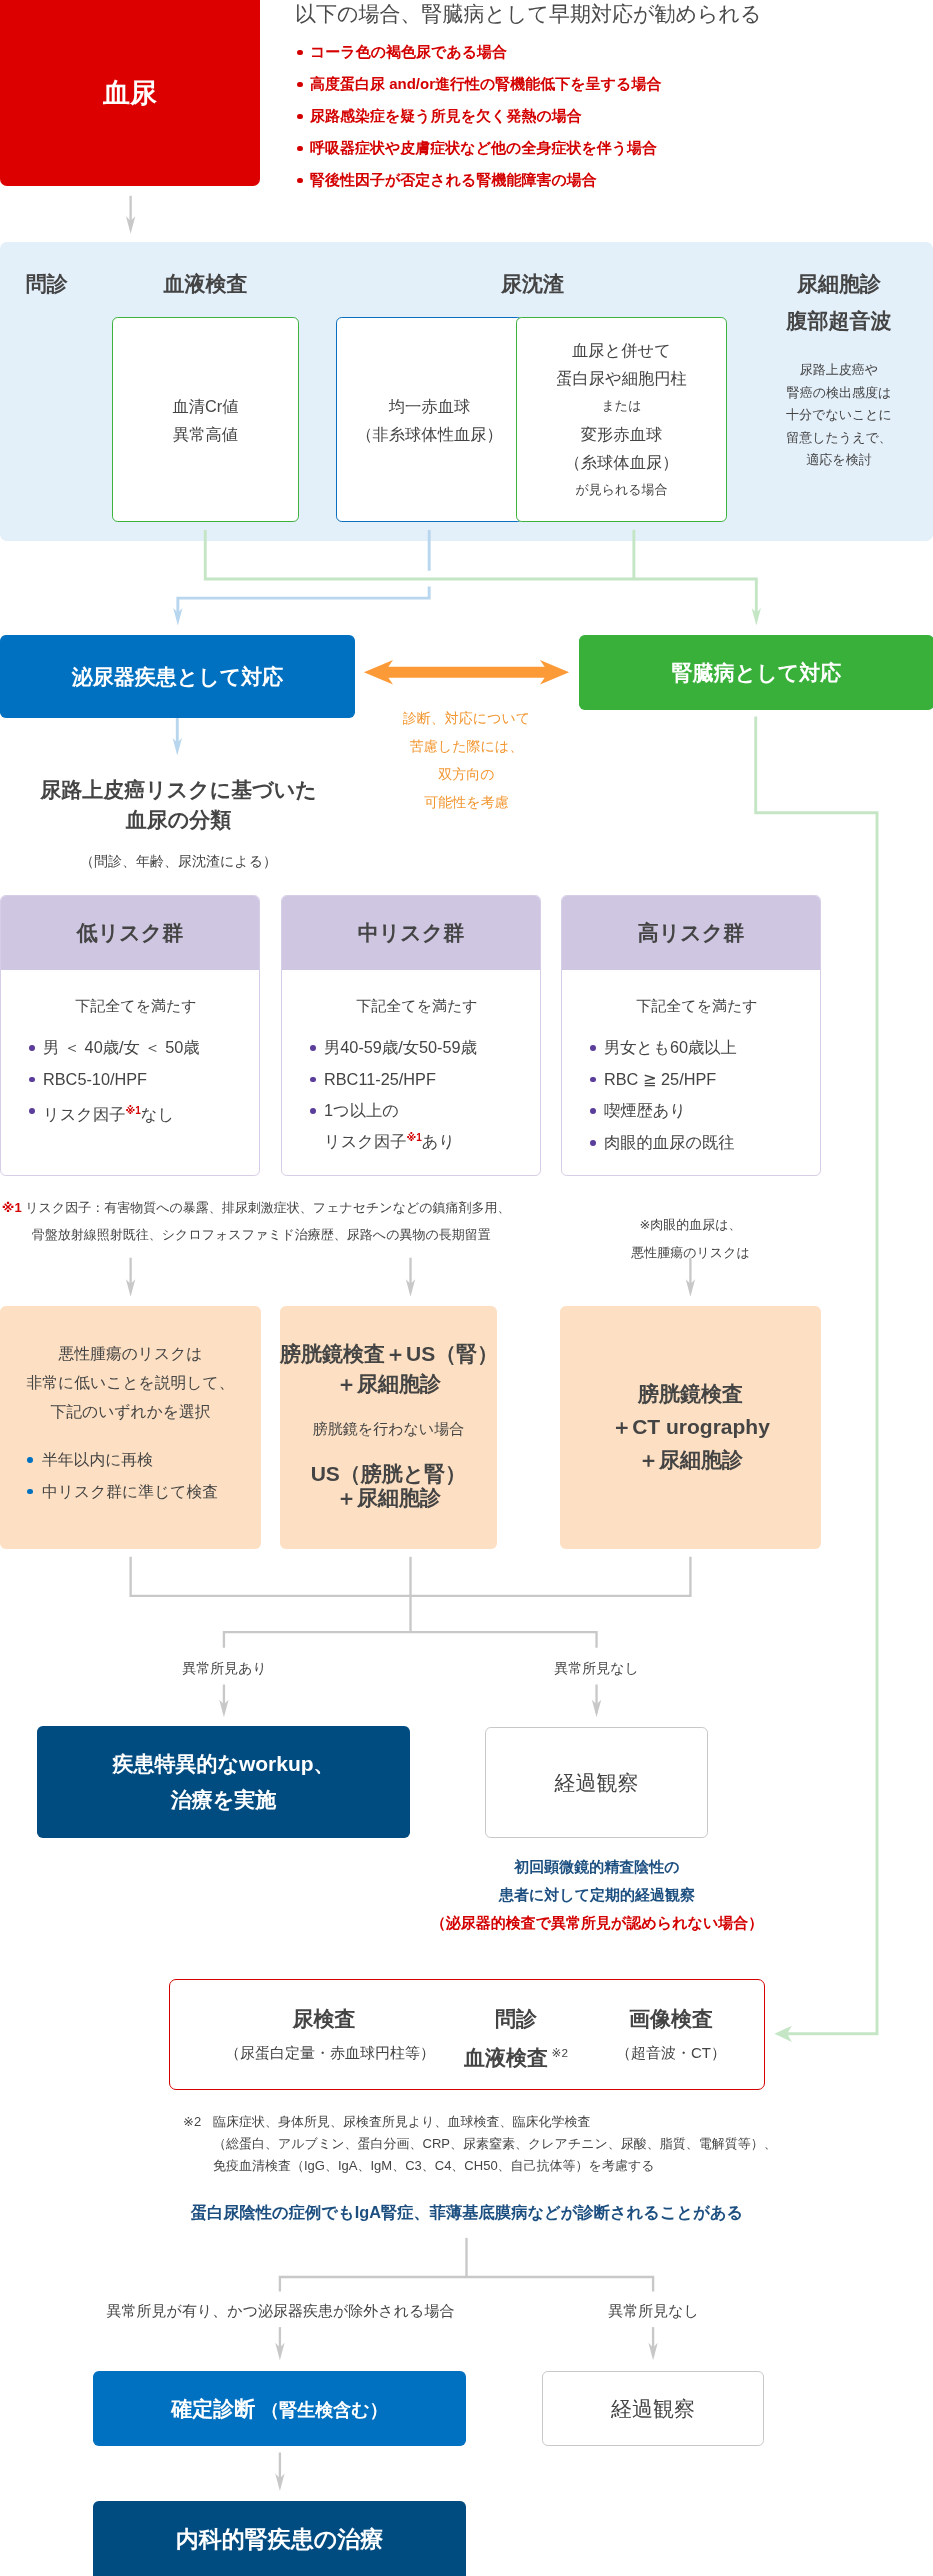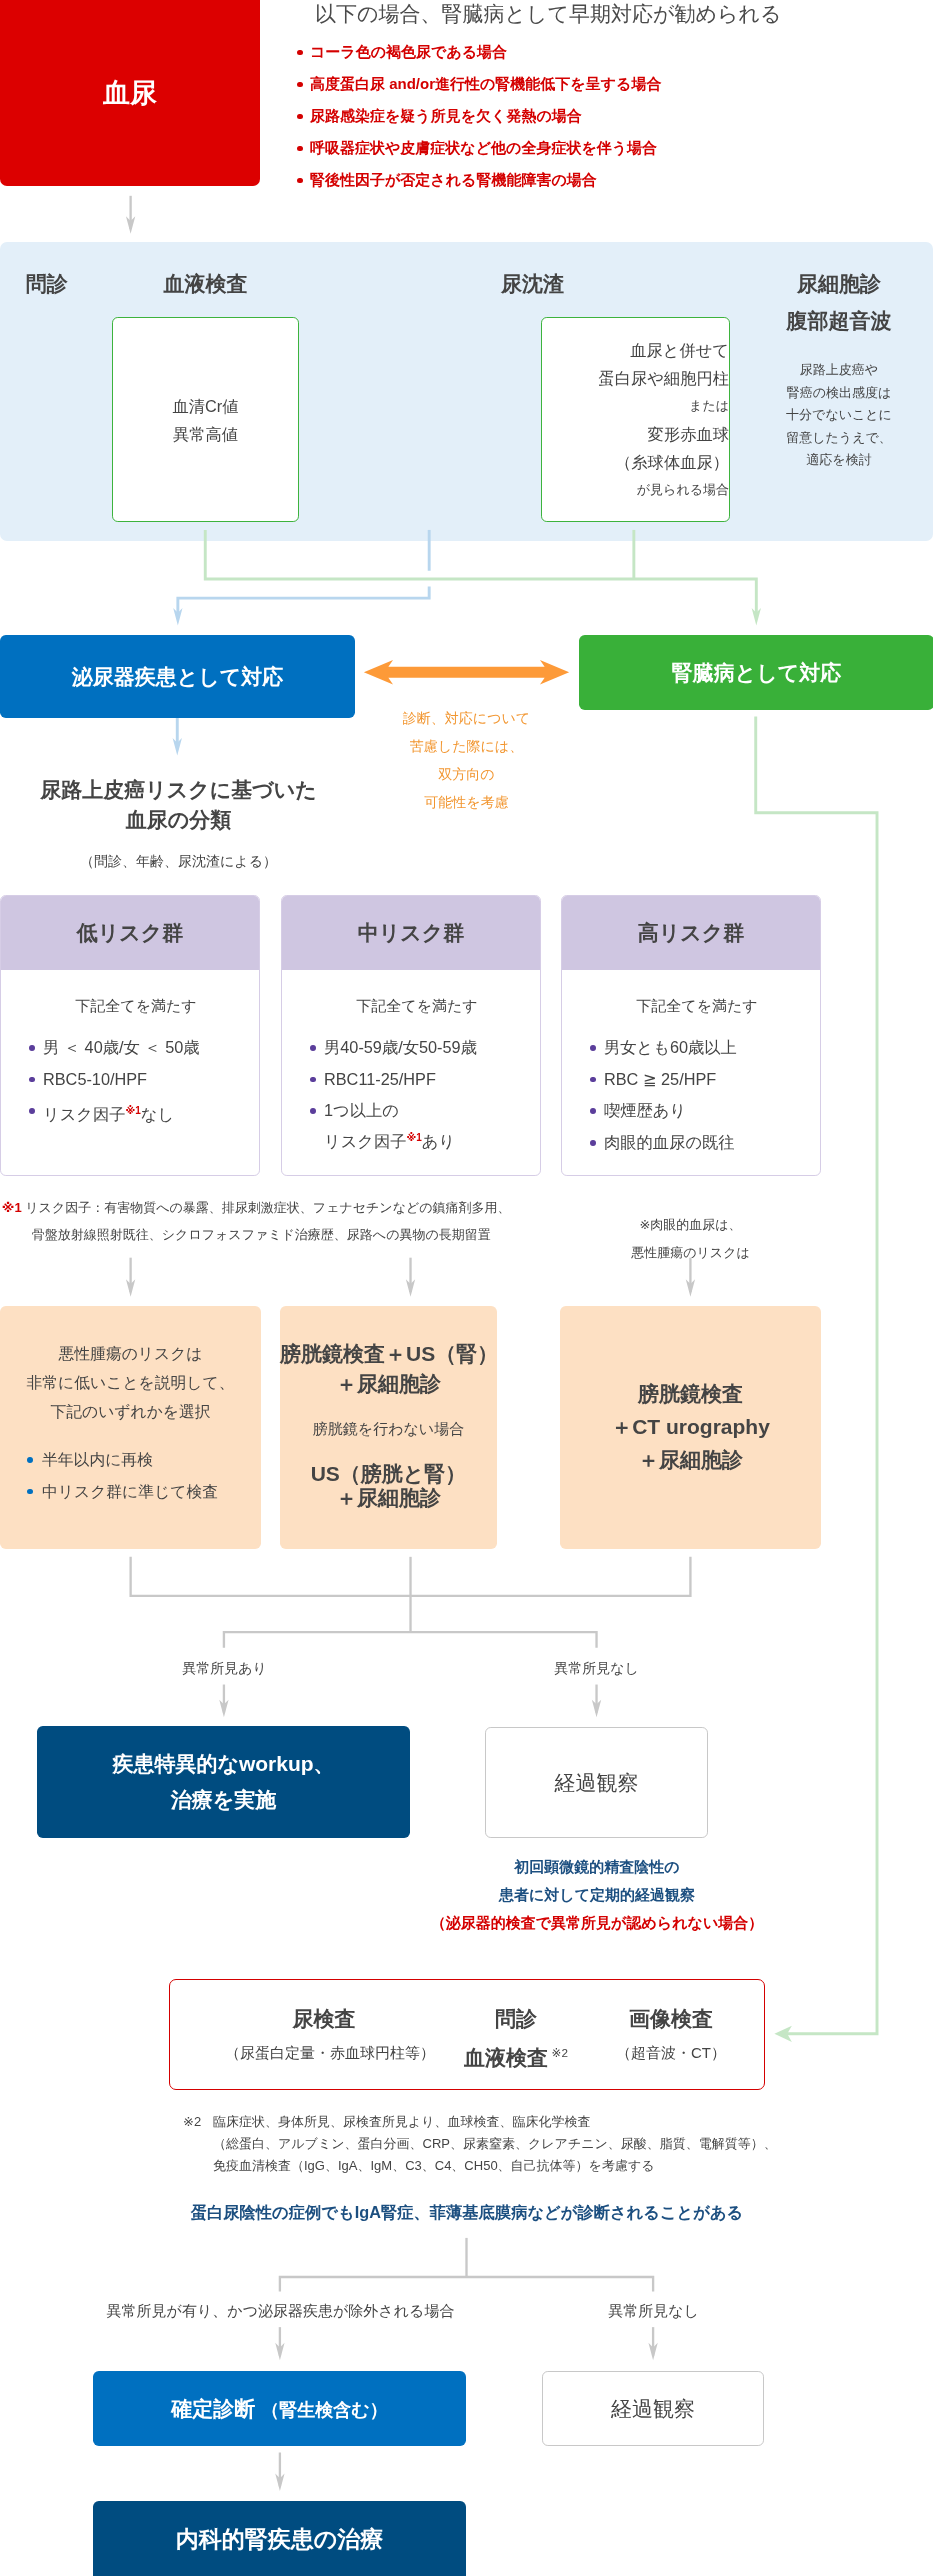--- a/index.html
+++ b/index.html
@@ -12,21 +12,21 @@
   .abs { position: absolute; }
   .center { text-align: center; }
   .line { display: block; white-space: nowrap; }
   svg.connectors { position: absolute; left: 0; top: 0; z-index: 1; pointer-events: none; }
   .panel { position: absolute; z-index: 0; }
   .box { position: absolute; z-index: 2; box-sizing: border-box; }
   .flexc { display: flex; flex-direction: column; align-items: center; justify-content: center; }
 
   
   .red-box { background: #dc0000; border-radius: 0 0 7px 7px; color: #fff; font-size: 27px; font-weight: bold; }
-  .early-title { font-size: 21px; color: #4a4a4a; line-height: 26px; white-space: nowrap; margin-left: 20px; }
+  .early-title { font-size: 21px; color: #4a4a4a; line-height: 26px; white-space: nowrap; }
   .early-list { list-style: none; margin: 0; padding: 0; }
   .early-list li { position: relative; font-size: 15px; line-height: 32px; height: 32px; color: #d40000; font-weight: bold; padding-left: 15px; white-space: nowrap; }
   .early-list li::before { content: ""; position: absolute; left: 2.3px; top: 14px; width: 5.3px; height: 5.3px; border-radius: 50%; background: #d40000; }
 
   
   .workup-panel { background: #e3eff9; border-radius: 7px; }
   .ph { font-size: 21px; font-weight: bold; line-height: 27px; color: #444; white-space: nowrap; }
   .wbox { background: #fff; border-radius: 5.8px; border: 1.8px solid #3db33d; font-size: 16.3px; line-height: 28px; color: #444; }
   .wbox.blue { border-color: #0a6fbf; }
   .wbox .small { font-size: 13px; }
@@ -150,21 +150,25 @@
   <div class="abs ph center" style="left:11.7px;top:270px;width:70px;z-index:2;">問診</div>
   <div class="abs ph center" style="left:147px;top:270px;width:117px;z-index:2;">血液検査</div>
   <div class="abs ph center" style="left:474px;top:270px;width:117px;z-index:2;">尿沈渣</div>
   <div class="abs ph center" style="left:769px;top:270px;width:140px;z-index:2;">尿細胞診</div>
   <div class="abs ph center" style="left:769px;top:307px;width:140px;z-index:2;">腹部超音波</div>
 
   <div class="box wbox flexc center" style="left:112px;top:317px;width:187px;height:205px;">
     <span class="line">血清Cr値</span>
     <span class="line">異常高値</span>
   </div>
-  <div class="box wbox flexc center" style="left:541px;top:317px;width:189px;height:205px;align-items:flex-end;">
+  <div class="box wbox blue flexc center" style="left:336px;top:317px;width:187px;height:205px;">
+    <span class="line">均一赤血球</span>
+    <span class="line">（非糸球体性血尿）</span>
+  </div>
+  <div class="box wbox flexc center" style="left:516px;top:317px;width:211px;height:205px;">
     <span class="line">血尿と併せて</span>
     <span class="line">蛋白尿や細胞円柱</span>
     <span class="line small">または</span>
     <span class="line">変形赤血球</span>
     <span class="line">（糸球体血尿）</span>
     <span class="line small">が見られる場合</span>
   </div>
   <div class="abs cyt-note center" style="left:769px;top:359px;width:140px;z-index:2;">
     <span class="line">尿路上皮癌や</span>
     <span class="line">腎癌の検出感度は</span>

